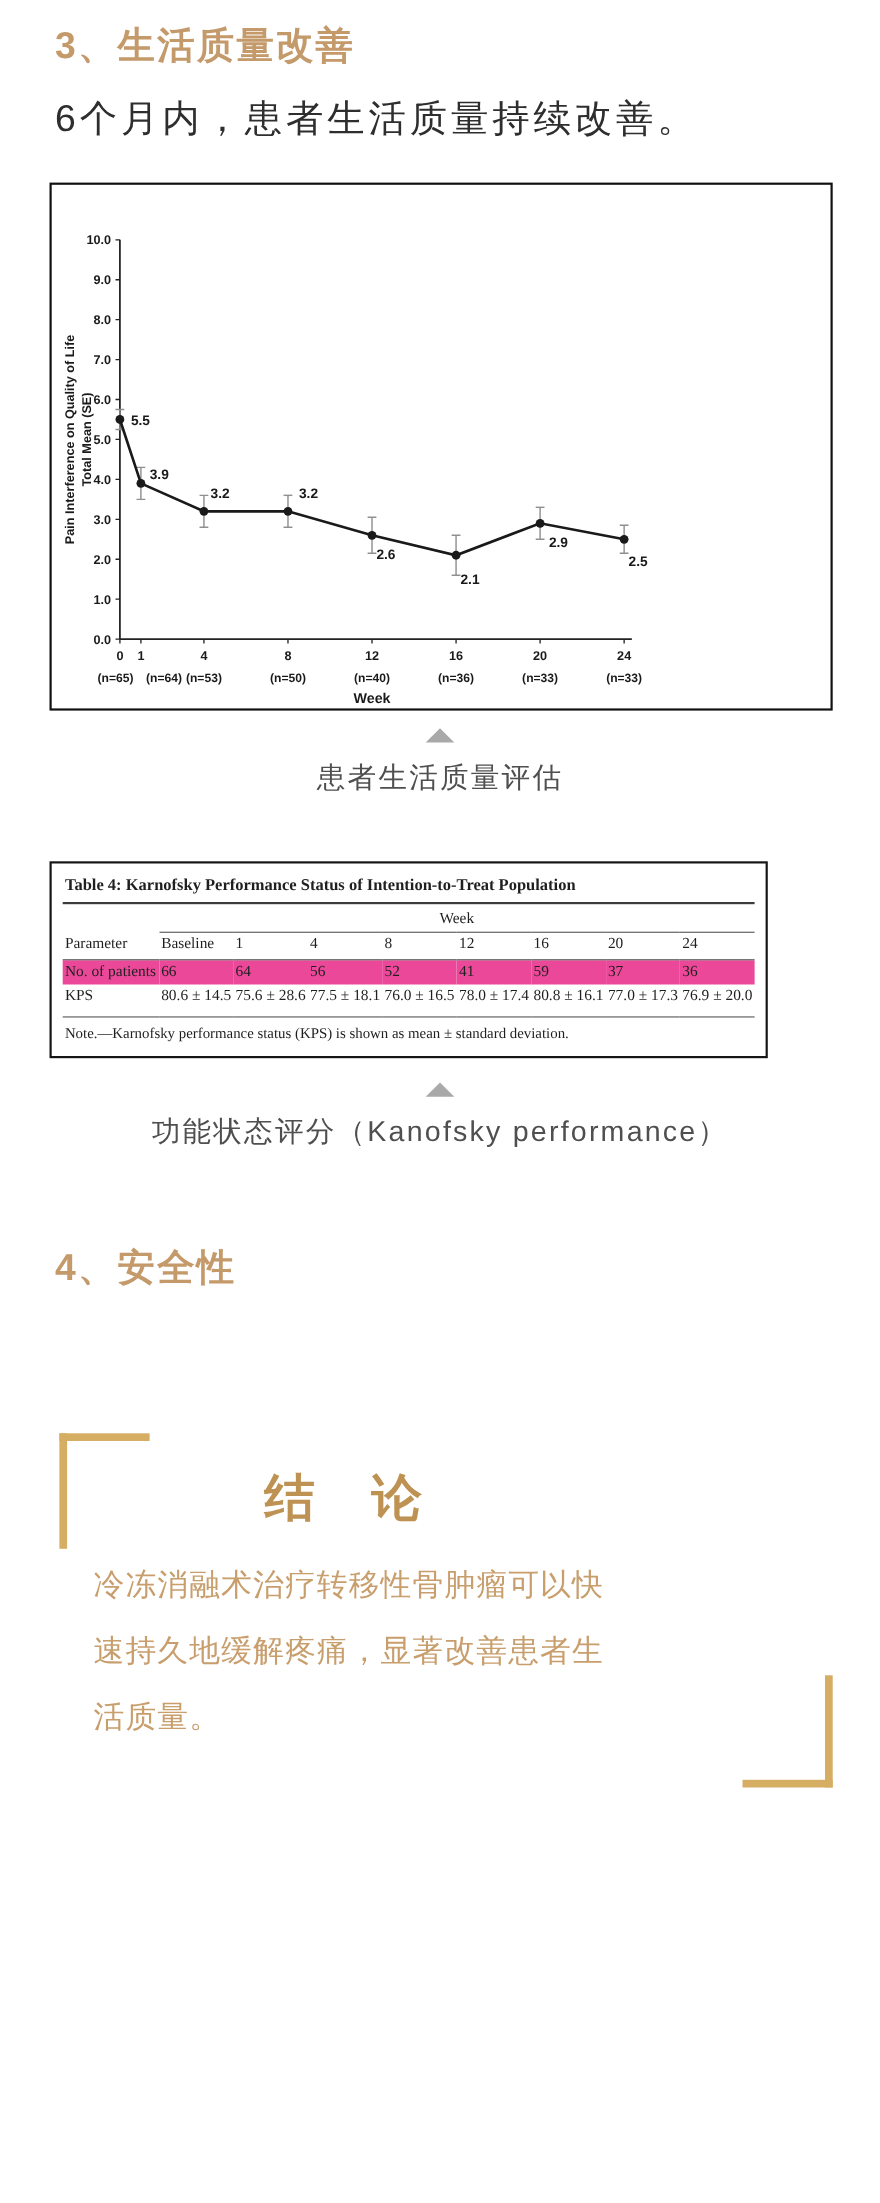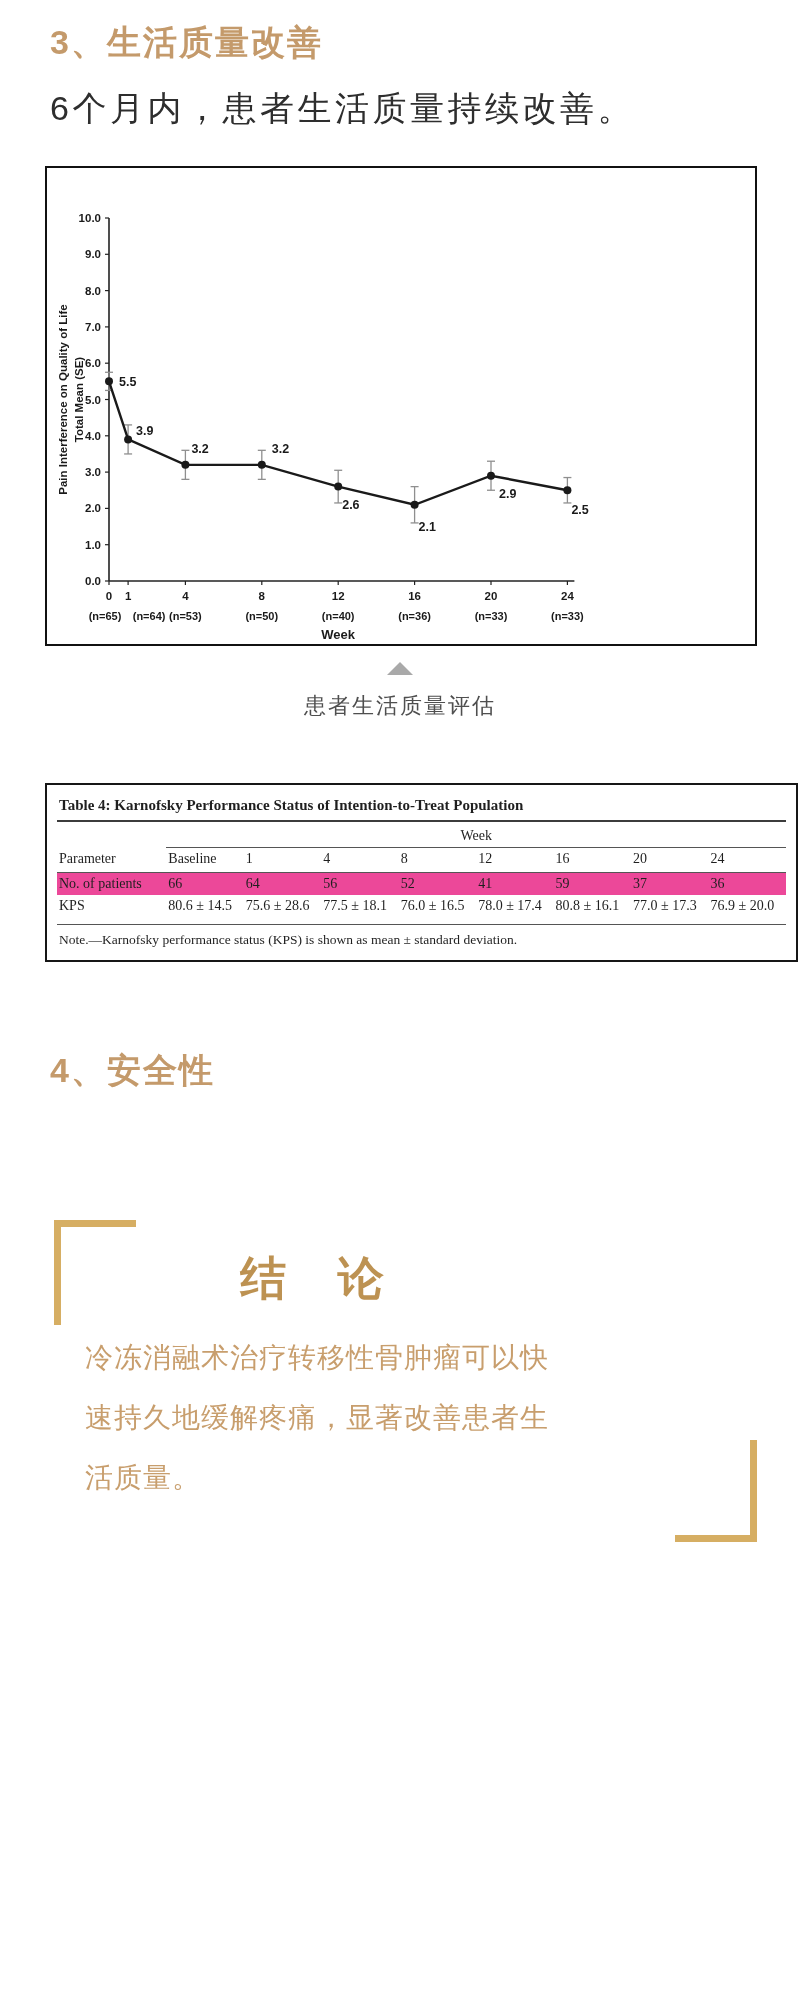--- a/index.html
+++ b/index.html
@@ -31,25 +31,25 @@
   .nlab{font-family:"Liberation Sans",sans-serif;font-weight:bold;font-size:11px;fill:#1a1a1a;}
   .vlab{font-family:"Liberation Sans",sans-serif;font-weight:bold;font-size:12.5px;fill:#1a1a1a;}
   .axlab{font-family:"Liberation Sans",sans-serif;font-weight:bold;font-size:13px;fill:#1a1a1a;}
   .axlab2{font-family:"Liberation Sans",sans-serif;font-weight:bold;font-size:11.5px;fill:#1a1a1a;}
 
   
   .caption-block{text-align:center;}
   .caption-block.c1{margin-top:16px;}
   .caption-block.c2{margin-top:22px;}
   .tri{width:0;height:0;margin:0 auto;border-left:13px solid transparent;border-right:13px solid transparent;border-bottom:13px solid #a9a9a9;}
-  .caption-text{margin:14px 0 0 0;font-size:22px;line-height:34px;color:#4f4f4f;letter-spacing:2px;}
+  .caption-text{margin:14px 0 0 0;font-size:26px;line-height:34px;color:#4f4f4f;letter-spacing:2px;}
 
   
   .table-box{
-    margin:60px 0 0 45px;width:753px;border:2px solid #161616;background:#fff;
+    margin:60px 0 0 45px;width:653px;border:2px solid #161616;background:#fff;
     font-family:"Liberation Serif","DejaVu Serif",serif;color:#1f1f1f;box-sizing:border-box;
   }
   .table-title{
     margin:0 10px;padding:12px 2px 6px 2px;font-weight:bold;font-size:15px;
     border-bottom:2px solid #3c3c3c;
   }
   .table-box table{width:calc(100% - 20px);margin:0 10px;border-collapse:collapse;font-size:14px;}
   .table-box th,.table-box td{font-weight:normal;text-align:left;padding:3px 2px;white-space:nowrap;}
   th.week-span{text-align:center;border-bottom:1.5px solid #555;padding-top:6px;}
   tr.col-row th{border-bottom:1.5px solid #555;padding-bottom:5px;}
@@ -226,20 +226,24 @@
             <td>78.0 ± 17.4</td>
             <td>80.8 ± 16.1</td>
             <td>77.0 ± 17.3</td>
             <td>76.9 ± 20.0</td>
           </tr>
         </tbody>
     </table>
     <div class="table-note">Note.—Karnofsky performance status (KPS) is shown as mean ± standard deviation.</div>
   </div>
 
+  <div class="caption-block c2">
+    <div class="tri"></div>
+    <p class="caption-text">功能状态评分（Kanofsky performance）</p>
+  </div>
 
   <div class="sec-heading h4">4、安全性</div>
 
   <div class="conclusion">
     <div class="bracket-tl"></div>
     <div class="conclusion-inner">
       <p class="conclusion-title">结 论</p>
       <p class="conclusion-body">冷冻消融术治疗转移性骨肿瘤可以快
 速持久地缓解疼痛，显著改善患者生
 活质量。</p>

